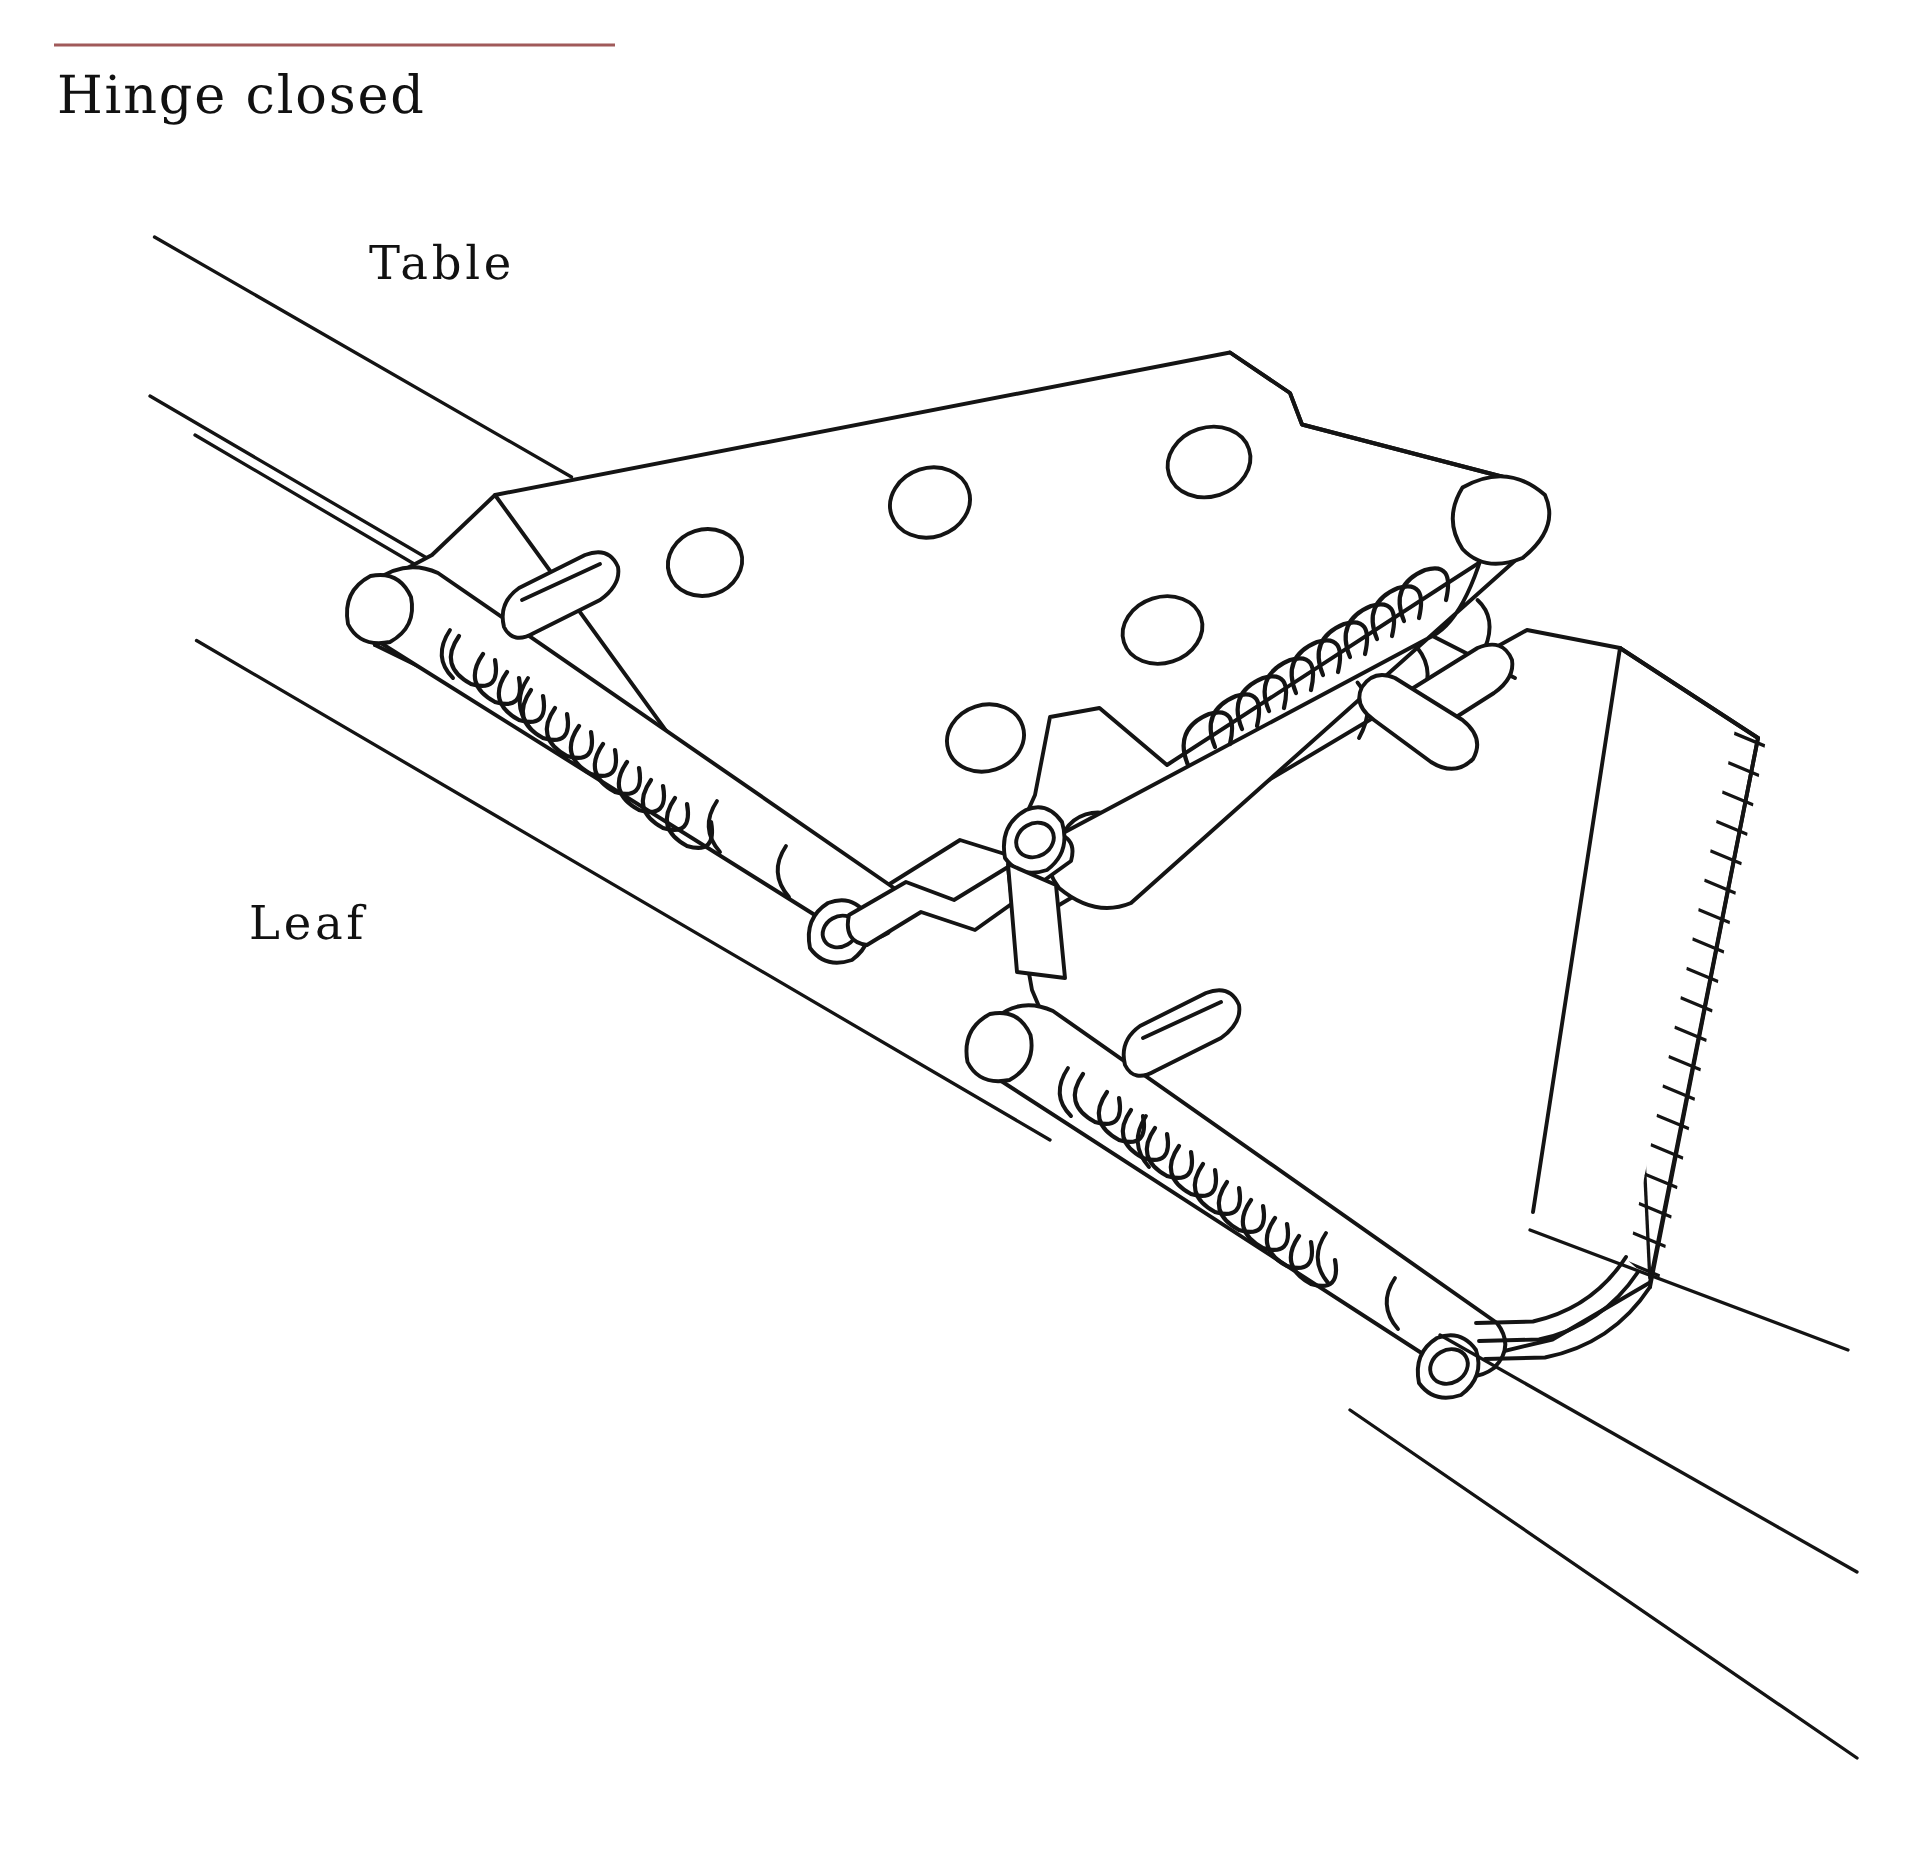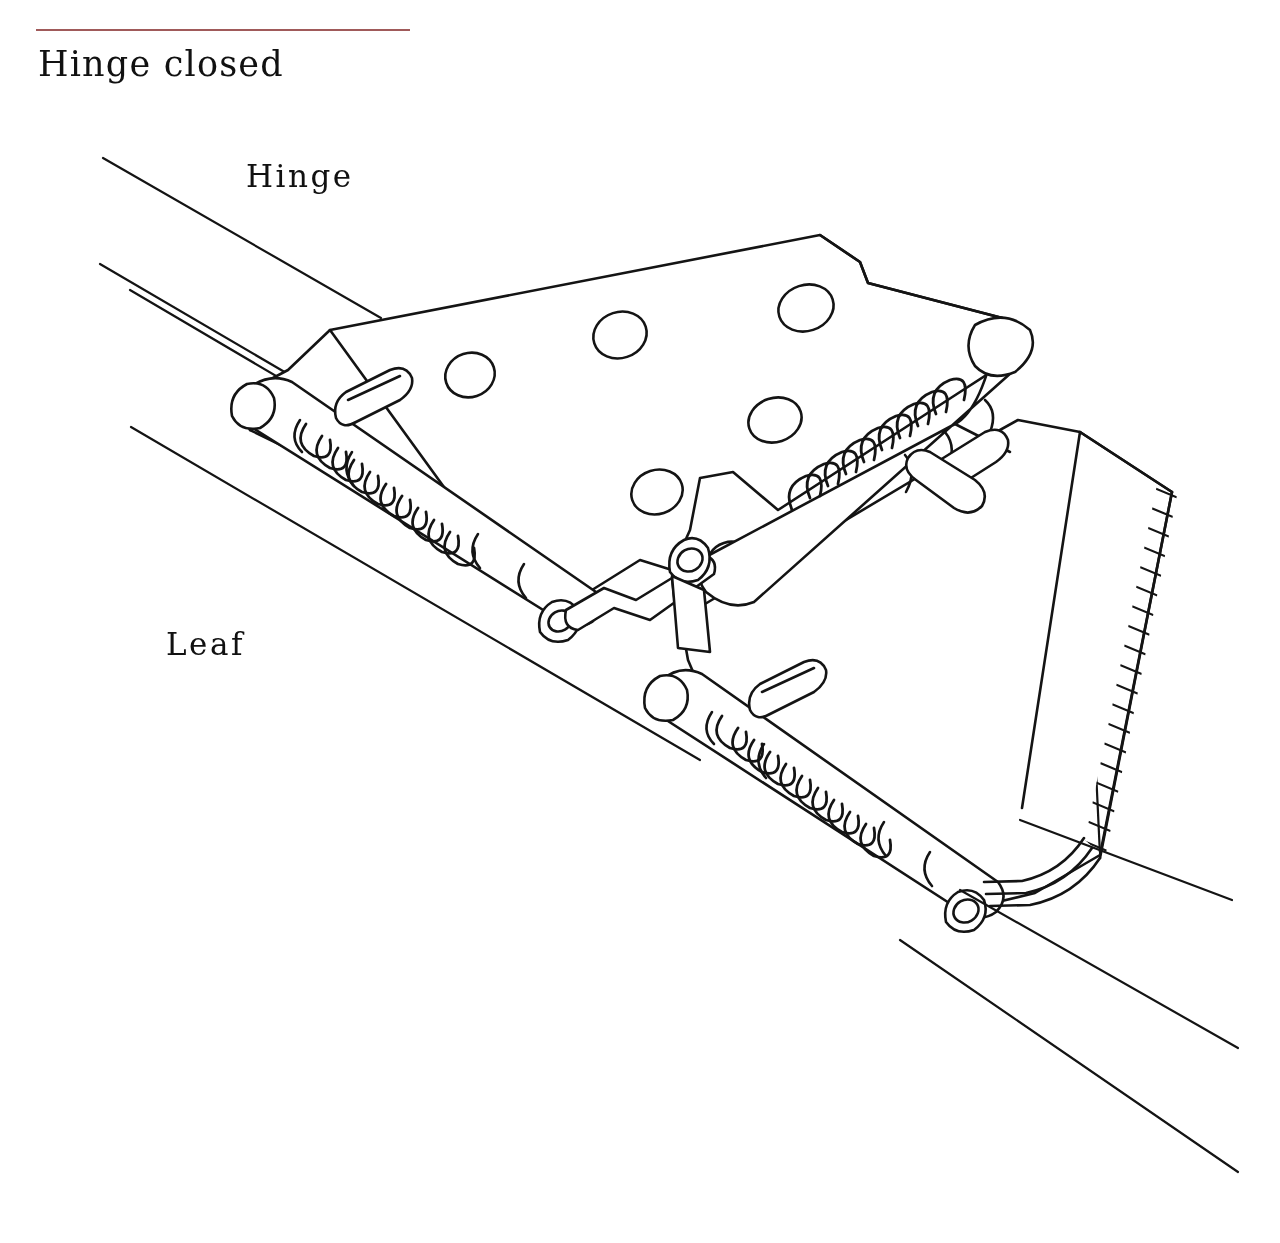--- a/index.html
+++ b/index.html
@@ -48,21 +48,20 @@
     white-space: nowrap;
   }
   .label-leaf {
     position: absolute;
     left: 166px;
     top: 598px;
     font-size: 31px;
     letter-spacing: 2.5px;
     color: #111111;
     white-space: nowrap;
-    margin-top: 28px;
   }
   svg.drawing {
     position: absolute;
     left: 0;
     top: 0;
     width: 1280px;
     height: 1243px;
     pointer-events: none;
   }
   .ln {
@@ -100,21 +99,21 @@
 </style>
 </head>
 <body>
 
 <div id="figure-root">
 
   <div class="rule-line"></div>
 
   <div class="caption-title">Hinge closed</div>
 
-  <div class="label-table">Hinge</div>
+  <div class="label-table">Table</div>
 
   <div class="label-leaf">Leaf</div>
 
   <svg class="drawing" viewBox="0 0 1280 1243">
     <defs>
       <clipPath id="clipHatch">
         <path d="M1080 430 L1172 492 L1100 855 L1062 820 Z"></path>
       </clipPath>
       <clipPath id="clipHatch2">
         <path d="M1160 470 L1178 490 L1105 858 L1085 840 Z"></path>

